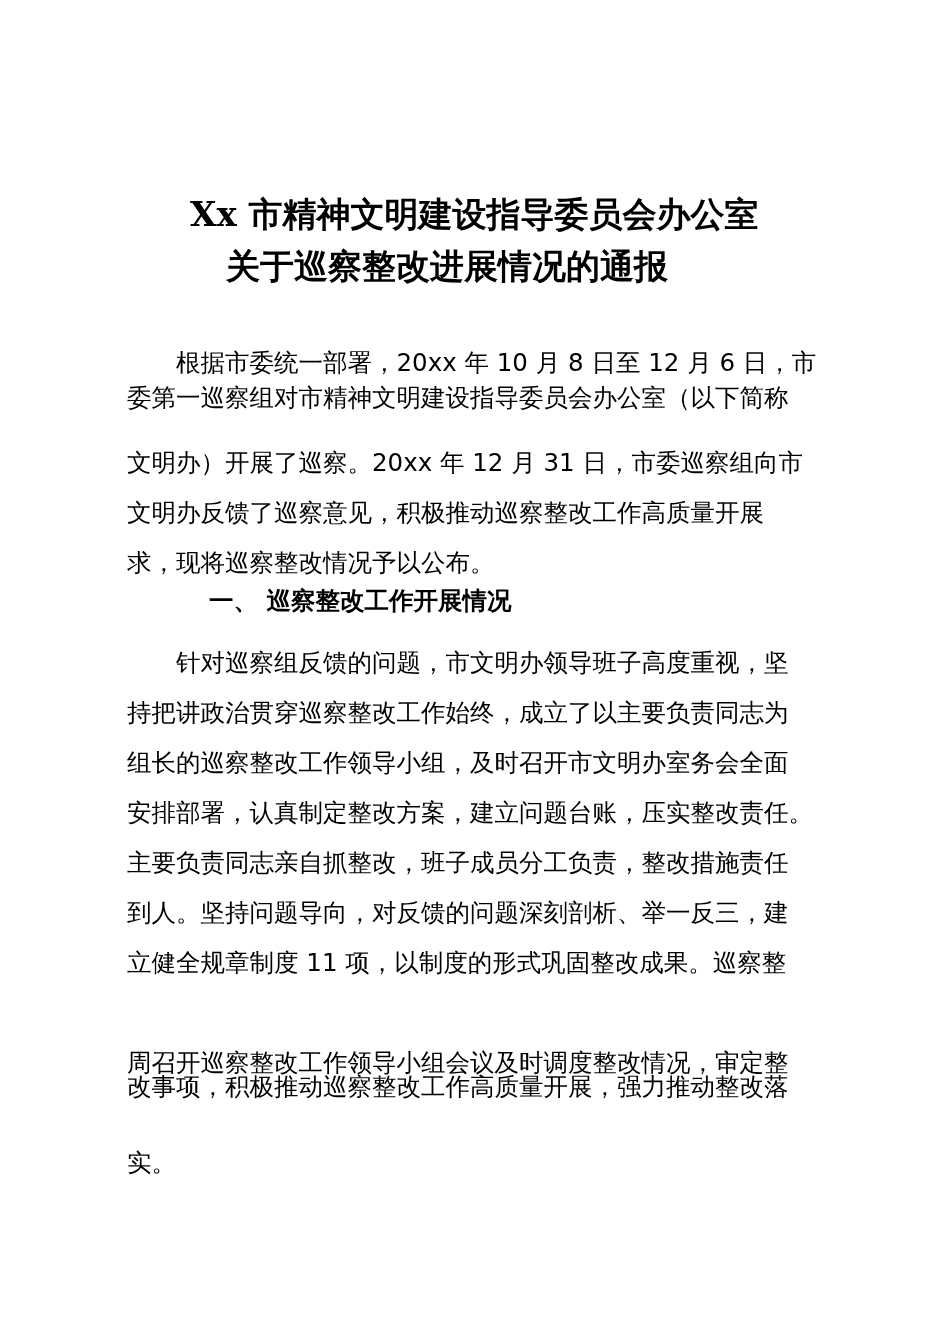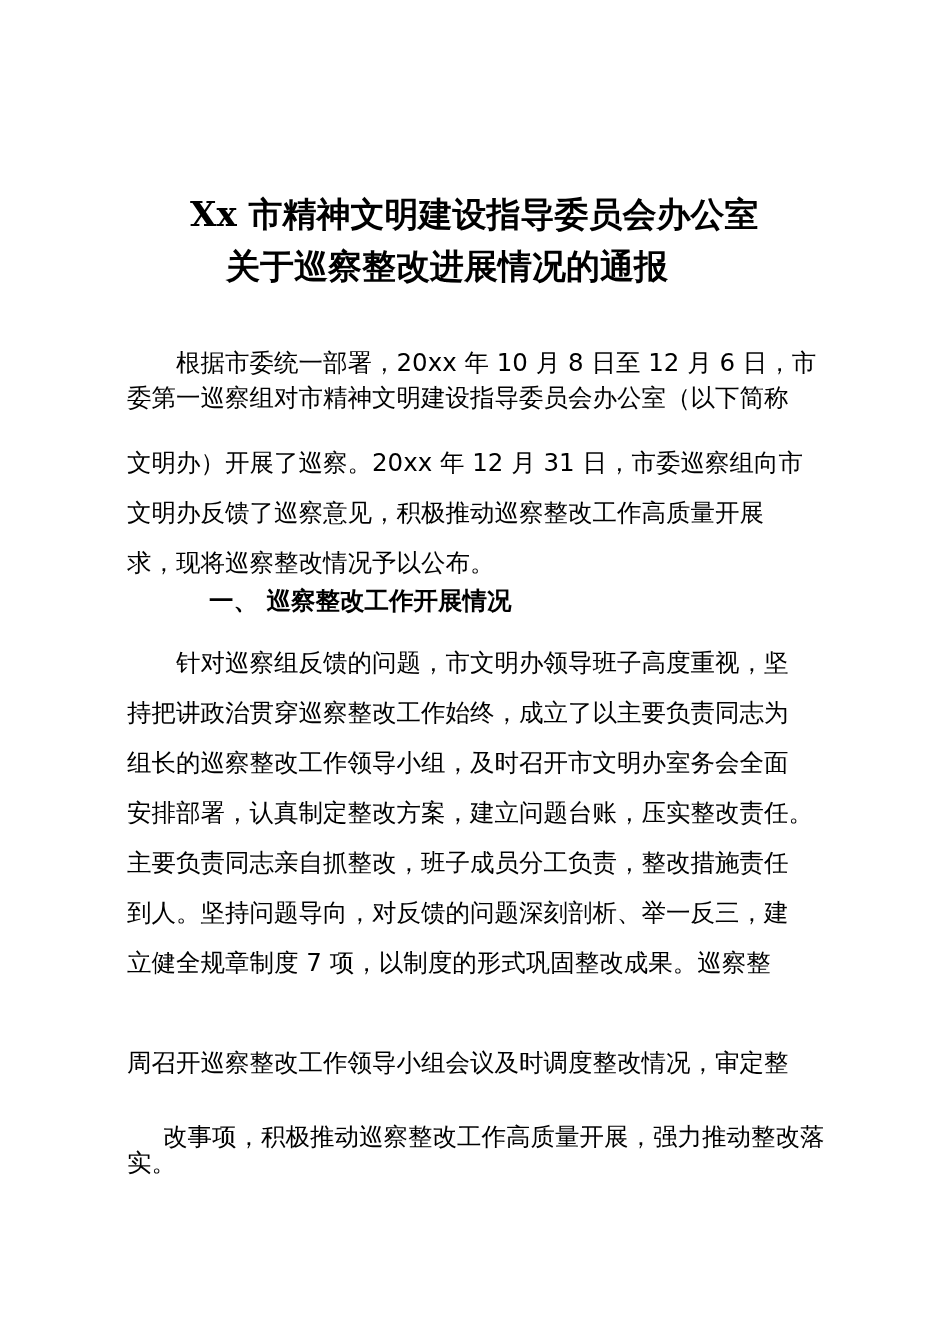--- a/index.html
+++ b/index.html
@@ -25,17 +25,17 @@
   <div class="line" style="top:548px;">求，现将巡察整改情况予以公布。</div>
 
   <div class="line heading" style="top:586px; left:176px;margin-left:33px;">一、 巡察整改工作开展情况</div>
 
   <div class="line" style="top:648px; left:176px;text-align:center;">针对巡察组反馈的问题，市文明办领导班子高度重视，坚</div>
   <div class="line" style="top:698px;">持把讲政治贯穿巡察整改工作始终，成立了以主要负责同志为</div>
   <div class="line" style="top:748px;">组长的巡察整改工作领导小组，及时召开市文明办室务会全面</div>
   <div class="line" style="top:798px;">安排部署，认真制定整改方案，建立问题台账，压实整改责任。</div>
   <div class="line" style="top:898px;">到人。坚持问题导向，对反馈的问题深刻剖析、举一反三，建</div>
   <div class="line" style="top:848px;">主要负责同志亲自抓整改，班子成员分工负责，整改措施责任</div>
-  <div class="line" style="top:948px;">立健全规章制度 7 项，以制度的形式巩固整改成果。巡察整</div>
+  <div class="line" style="top:948px;">立健全规章制度 11 项，以制度的形式巩固整改成果。巡察整</div>
   <div class="line" style="top:1048px;">周召开巡察整改工作领导小组会议及时调度整改情况，审定整</div>
-  <div class="line" style="top:1122px;margin-left:36px;">改事项，积极推动巡察整改工作高质量开展，强力推动整改落</div>
+  <div class="line" style="top:1072px;">改事项，积极推动巡察整改工作高质量开展，强力推动整改落</div>
   <div class="line" style="top:1148px;">实。</div>
 </div>
 
 </body></html>

